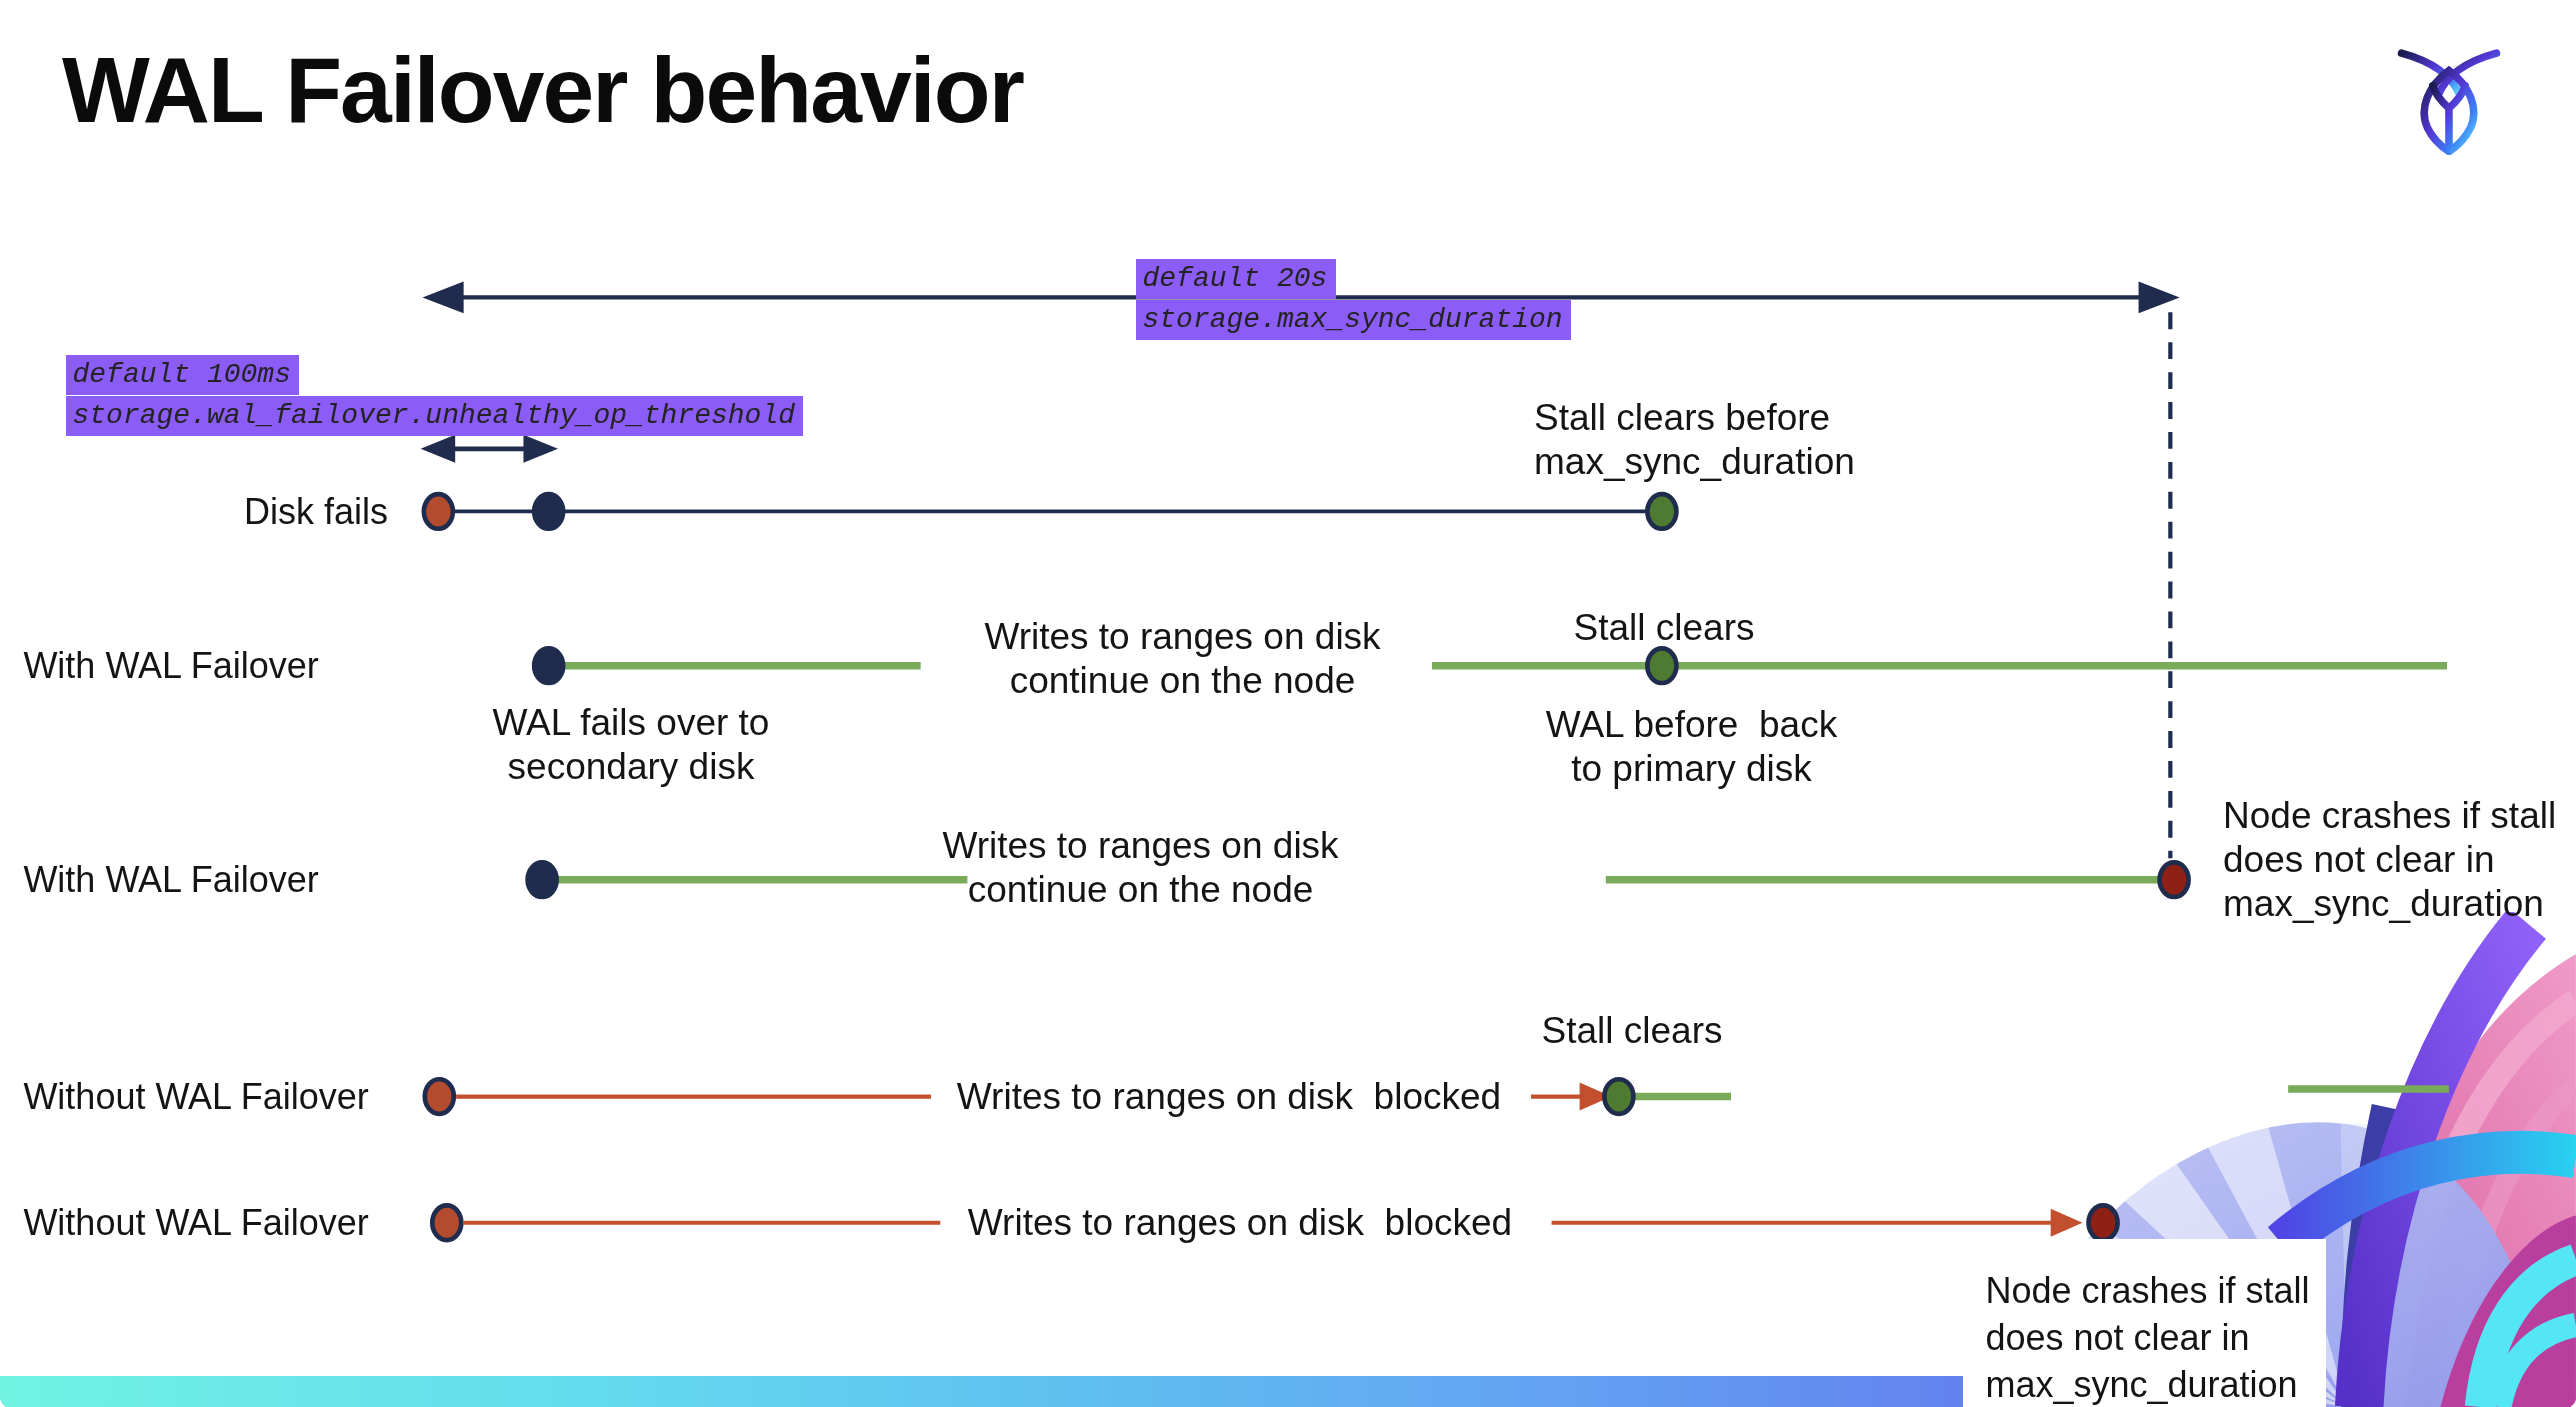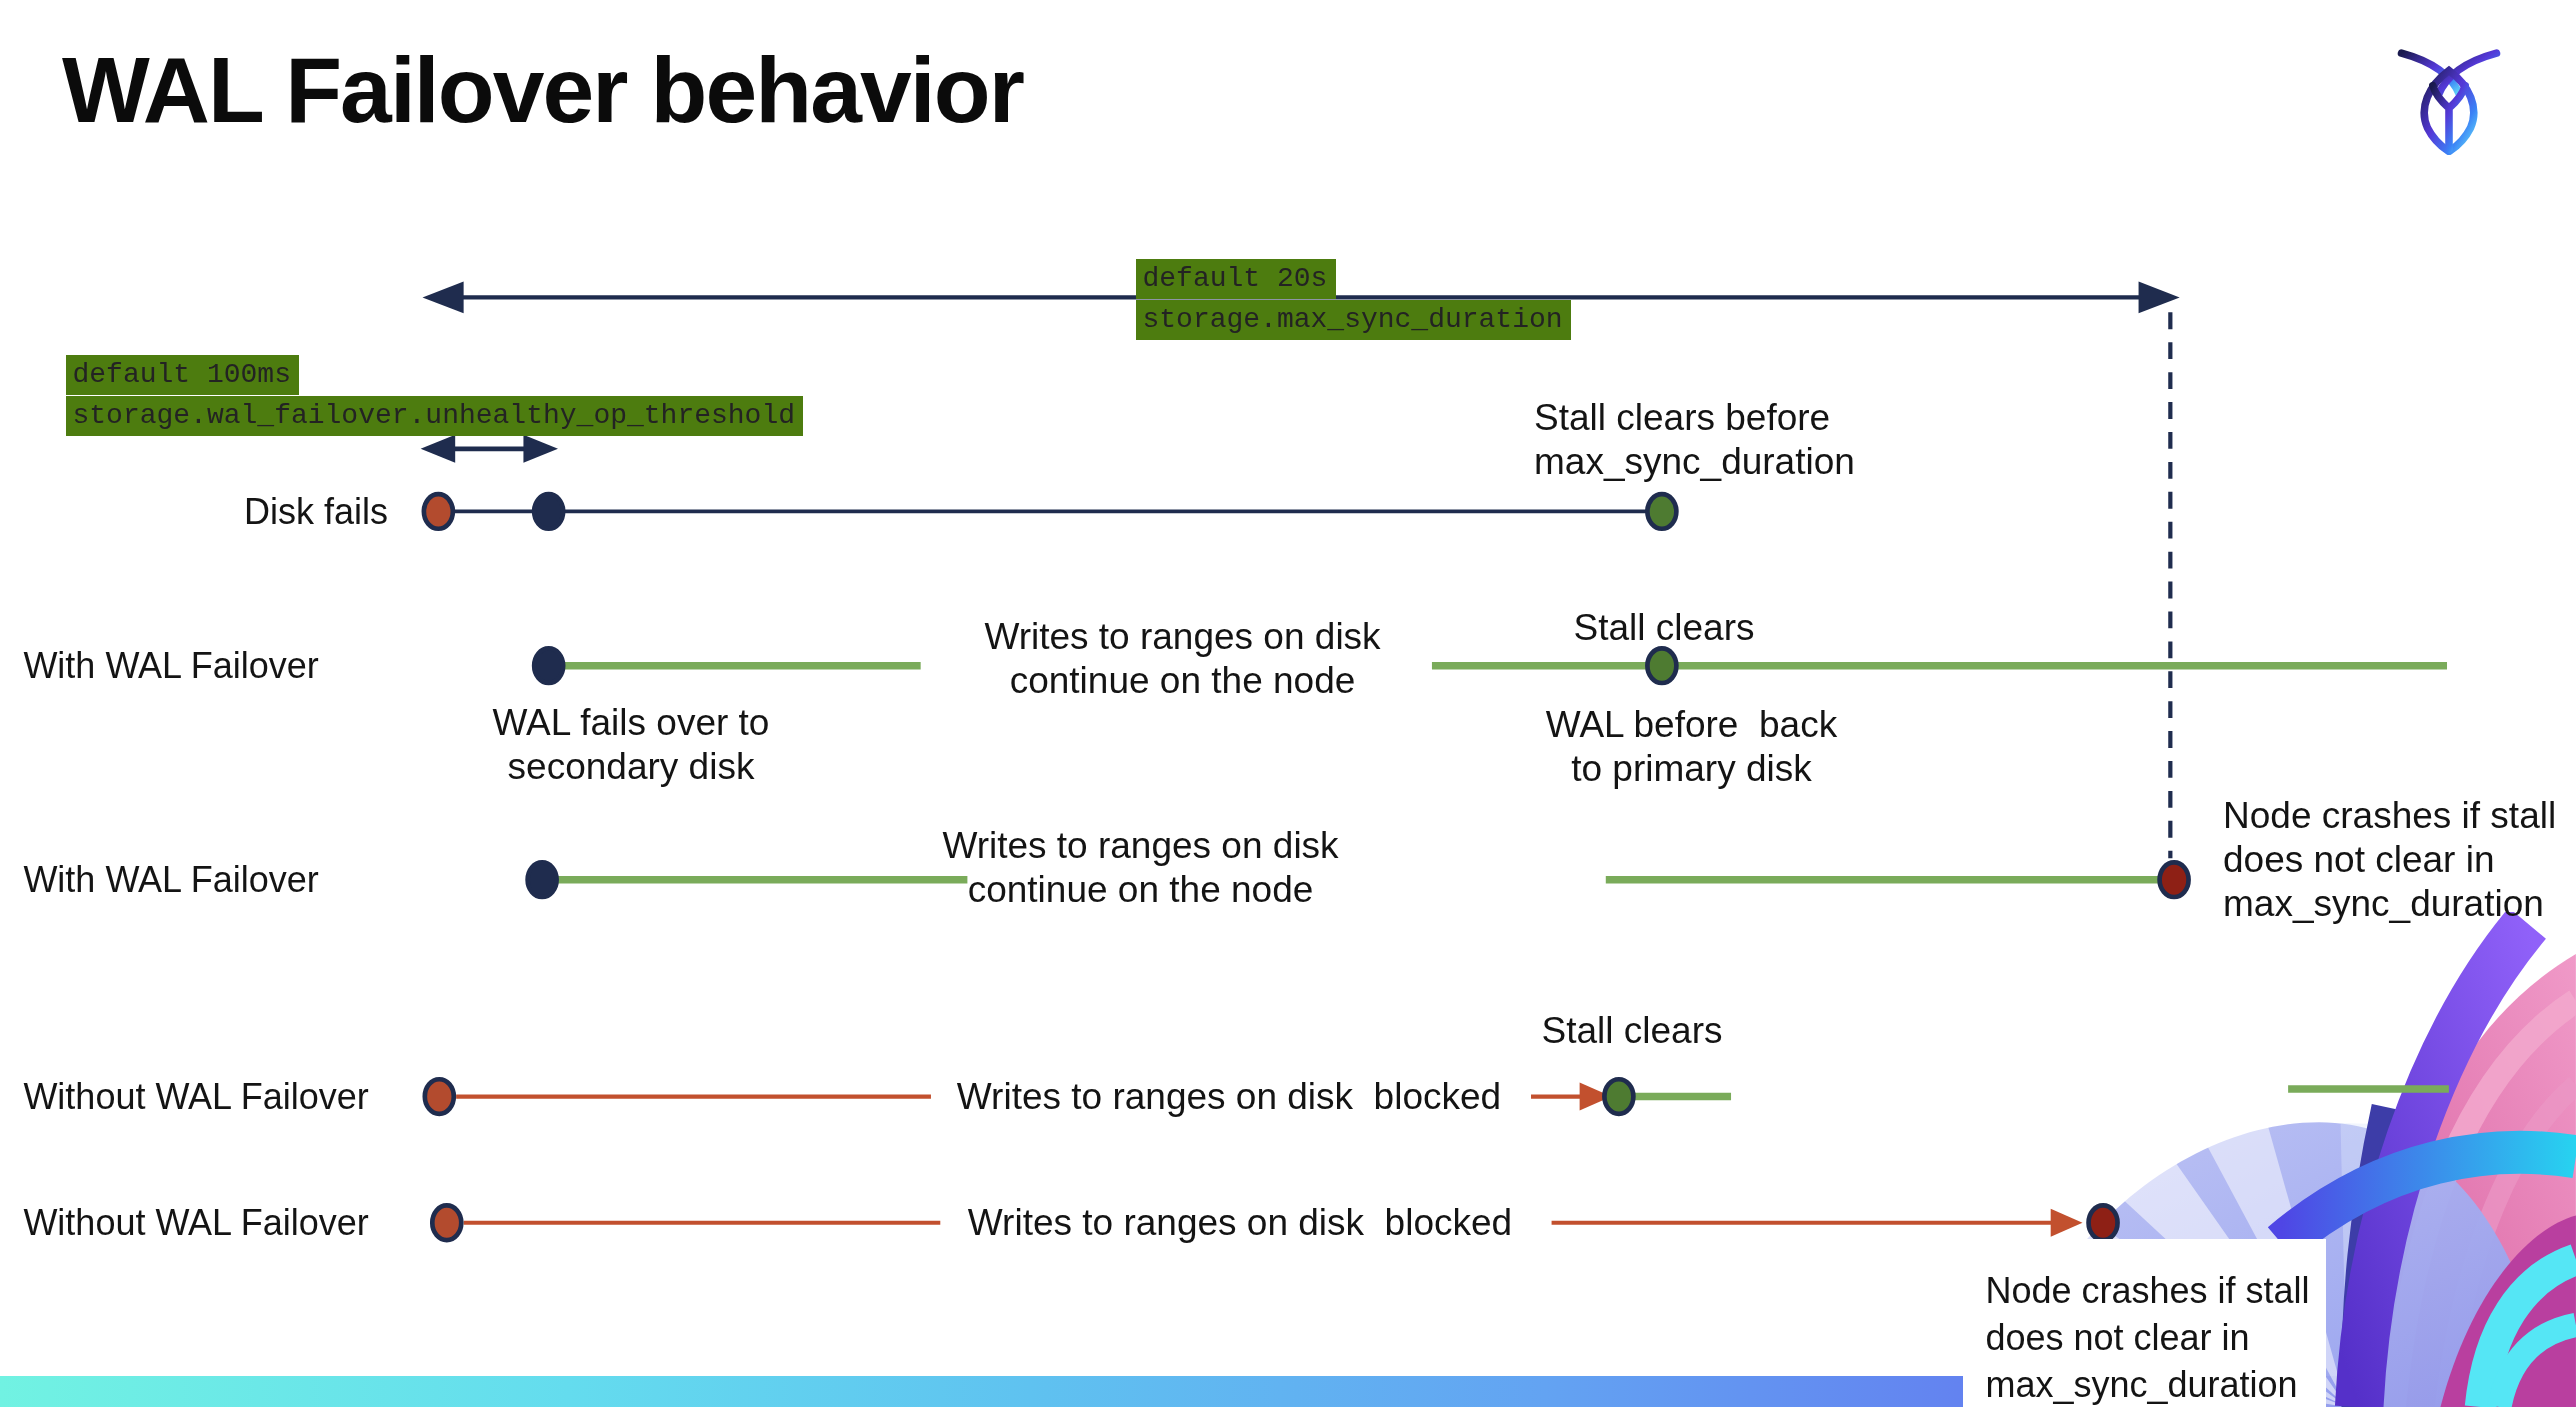--- a/index.html
+++ b/index.html
@@ -1,33 +1,33 @@
 <!DOCTYPE html>
 <html style="font-size:15px"><head>
 <meta charset="utf-8">
 <style>
   html,body{margin:0;padding:0;background:#fff;}
   #stage{
     position:relative;width:2576px;height:1408px;background:#ffffff;
-    overflow:hidden;font-family:"Liberation Sans",sans-serif;color:#161616;
+    overflow:hidden;font-family:"Liberation Sans",sans-serif;color:#161616;border-radius:11px;
   }
   .abs{position:absolute;}
   .title{
     left:62px;top:37px;font-size:93px;font-weight:700;letter-spacing:-1.9px;color:#0b0b0b;
   }
   .rowlabel{font-size:36px;line-height:43px;color:#141414;white-space:nowrap;}
   .note{font-size:37px;line-height:44px;color:#141414;}
   .center{text-align:center;}
   .pre{white-space:pre-wrap;}
   .code{
     font-family:"Liberation Mono","DejaVu Sans Mono",monospace;
     font-size:28px;line-height:34px;color:#232323;
   }
   .code .band{
-    display:table;background:#4d7c0f;padding:2.8px 8.4px 2.8px 6.5px;margin-bottom:1.9px;white-space:pre;
+    display:table;background:#8b5cf6;padding:2.8px 8.4px 2.8px 6.5px;margin-bottom:1.9px;white-space:pre;font-style:italic;
   }
   .crashbox{
     left:1963px;top:1239px;width:363px;height:168px;background:#ffffff;
     padding:28px 0 0 22.4px;box-sizing:border-box;font-size:36px;line-height:47px;color:#141414;
   }
   .bottombar{
     left:0;top:1376px;width:2576px;height:32px;
     background:linear-gradient(90deg,#71f2e2 0%,#64dcee 22%,#5fc2f0 40%,#63a3f2 60%,#6383f0 76%,#5b5ae9 90%,#5a4ee6 100%);
   }
   svg{display:block;}

